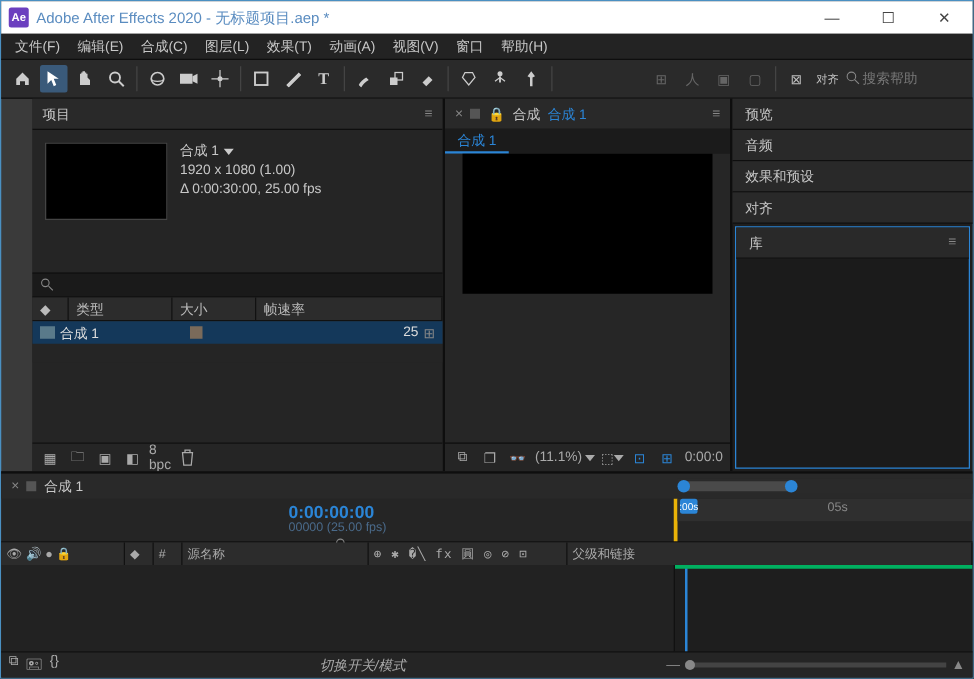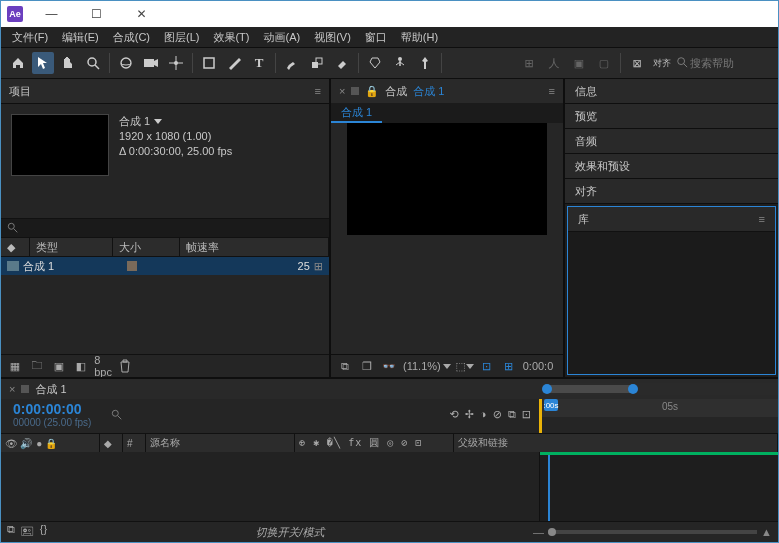--- a/index.html
+++ b/index.html
@@ -31,21 +31,21 @@
   .menubar span{padding:2px 7px;color:var(--text);}
   
   .toolbar{height:30px;background:var(--bg2);display:flex;align-items:center;padding:0 6px;border-bottom:1px solid var(--border);gap:3px;}
   .tb-ico{width:22px;height:22px;display:flex;align-items:center;justify-content:center;color:#bfbfbf;border-radius:2px;}
   .tb-ico.sel{background:#3a5a7a;color:#fff;}
   .tb-sep{width:1px;height:20px;background:#444;margin:0 2px;}
   .tb-spacer{flex:1;}
   .searchbox{display:flex;color:#888;}
   .searchbox input{background:transparent;border:none;color:#bbb;width:80px;font-size:11px;}
   
-  .main{flex:1;display:flex;min-height:0;background:var(--bg0);}
+  .main{flex:1;display:flex;min-height:0;background:var(--bg0);margin-left:25px;}
   .col{display:flex;flex-direction:column;}
   .col-proj{width:328px;border-right:2px solid var(--border);}
   .col-view{flex:1;border-right:2px solid var(--border);}
   .col-right{width:213px;}
   .panel-tab{height:24px;display:flex;align-items:center;padding:0 8px;background:var(--panel-head);border-bottom:1px solid var(--border);color:var(--text);}
   .panel-tab .menu{margin-left:auto;color:#888;}
   
   .proj-body{flex:1;background:var(--panel);display:flex;flex-direction:column;}
   .proj-top{display:flex;padding:10px;gap:10px;}
   .thumb{width:96px;height:60px;background:#000;border:1px solid #444;}
@@ -109,20 +109,21 @@
   svg{display:block;}
   input::placeholder{color:#777;}
 </style>
 </head>
 <body>
 
 <div class="win">
 
   <div class="titlebar">
     <div class="logo">Ae</div>
+    <div class="t">Adobe After Effects 2020 - 无标题项目.aep *</div>
     <div class="btns">
       <div>—</div>
       <div>☐</div>
       <div>✕</div>
     </div>
   </div>
 
   <div class="menubar">
     <span>文件(F)</span>
     <span>编辑(E)</span>
@@ -333,21 +334,20 @@
             <span class="tri-d"></span>
           </div>
         <div class="foot-ico">⬚ <span class="tri-d"></span></div>
         <div class="foot-ico" style="color:var(--accent2)">⊡</div>
         <div class="foot-ico" style="color:var(--accent2)">⊞</div>
         <div>0:00:0</div>
       </div>
     </div>
 
     <div class="col col-right">
-      <div class="side-row">信息</div>
       <div class="side-row">预览</div>
       <div class="side-row">音频</div>
       <div class="side-row">效果和预设</div>
       <div class="side-row">对齐</div>
       <div class="side-lib">
         <div class="side-lib-head">
           <span>库</span>
           <span style="margin-left:auto;color:#888">≡</span>
         </div>
       </div>
@@ -357,21 +357,21 @@
   <div class="timeline">
     <div class="tl-tab">
       <span style="color:#888">×</span>
       <span class="sq"></span>
       <span>合成 1</span>
       <span class="menu" style="margin-left:auto;color:#888">≡</span>
     </div>
 
     <div class="tl-head">
       <div class="tl-left">
-        <div style="display:flex;align-items:center;">
+        <div style="display:flex;align-items:center;flex-direction:column;">
           <div class="tl-time">
             <div class="tc">0:00:00:00</div>
             <div class="fps">00000 (25.00 fps)</div>
           </div>
           <div style="margin-left:8px">
               <svg width="12" height="12" viewBox="0 0 14 14">
                 <circle cx="5" cy="5" r="3.5" fill="none" stroke="#888"></circle>
                 <line x1="8" y1="8" x2="12" y2="12" stroke="#888"></line>
               </svg>
             </div>

